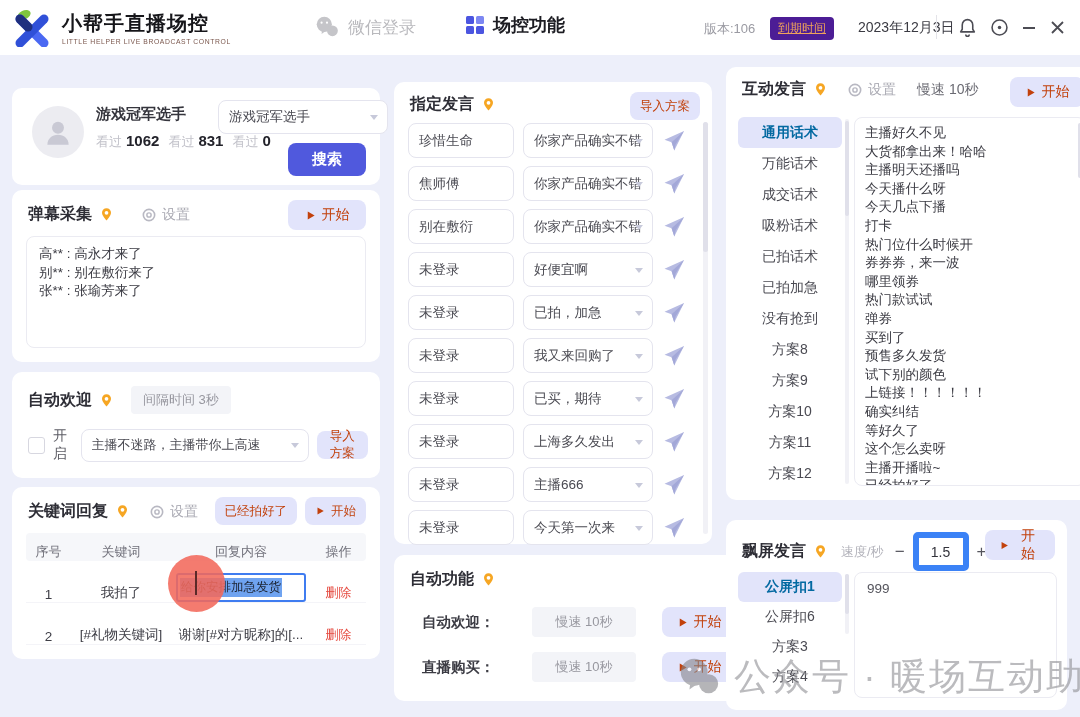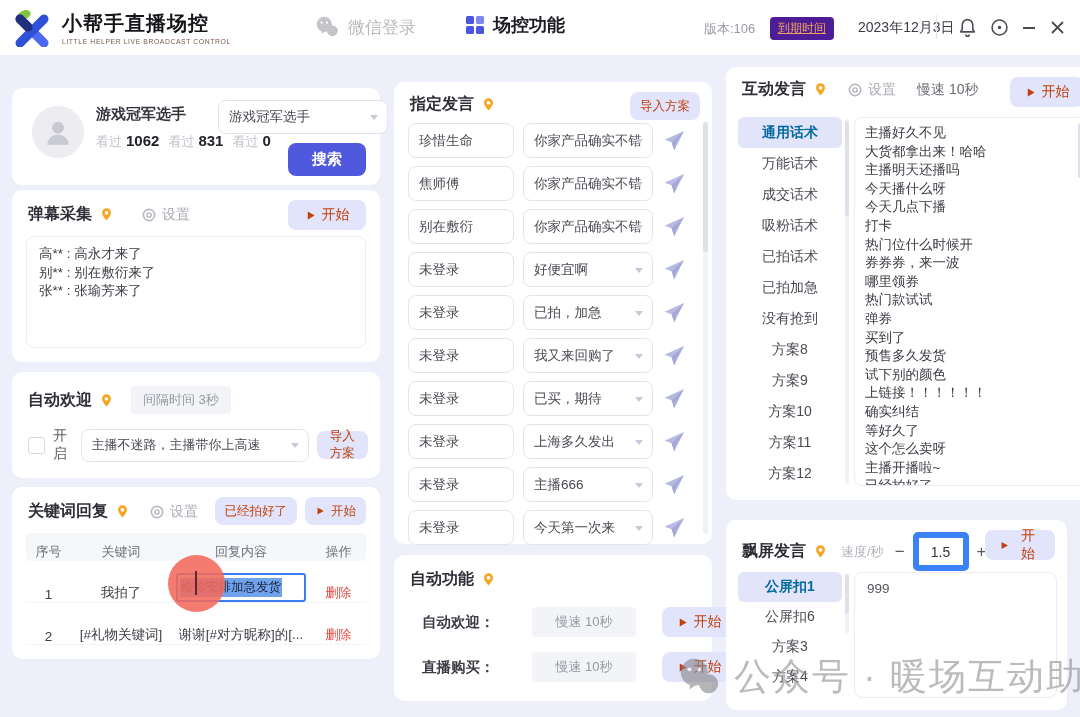--- a/index.html
+++ b/index.html
@@ -90,21 +90,21 @@
   .card-designated{left:394px;top:27px;width:318px;height:462px;}
   .desig-import{position:absolute;right:12px;top:10px;}
   .desig-rows{position:absolute;left:14px;top:42px;right:26px;}
   .desig-row{display:flex;align-items:center;gap:9px;height:33px;margin-bottom:10px;}
   .desig-name{width:84px;height:33px;flex:none;font-size:13.5px;}
   .desig-sel{flex:1;height:33px;}
   .send-ic{flex:none;width:24px;height:24px;cursor:pointer;}
   .vtrack{position:absolute;border-radius:3px;background:#f1f1f6;}
   .vthumb{position:absolute;border-radius:3px;background:#e0e0ea;}
   
-  .card-autofn{left:394px;top:500px;width:318px;height:146px;}
+  .card-autofn{left:394px;top:500px;width:318px;height:146px;padding-left:43px;}
   .af-row{position:absolute;left:28px;display:flex;align-items:center;}
   .af-label{width:96px;font-size:14.5px;color:#3c3c44;font-weight:bold;}
   .af-chip{width:104px;height:30px;margin-left:14px;}
   .af-btn{margin-left:26px;width:74px;}
   
   .card-interactive{left:726px;top:12px;width:370px;height:433px;}
   .int-head-speed{font-size:14px;color:#6a6a72;margin-left:14px;}
   .int-start{position:absolute;right:12px;top:10px;width:74px;}
   .tabs{position:absolute;left:12px;top:50px;width:104px;}
   .tab{height:31px;display:flex;align-items:center;justify-content:center;

